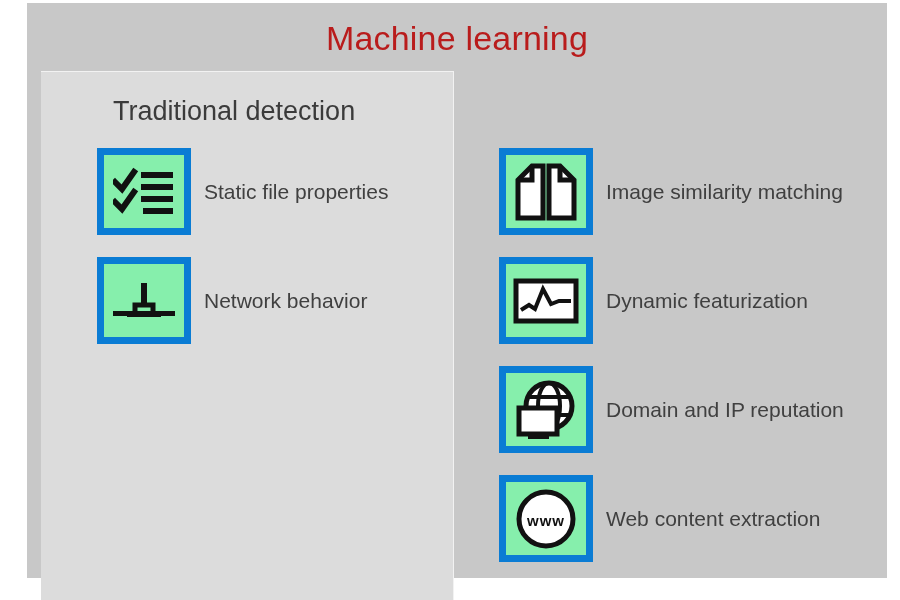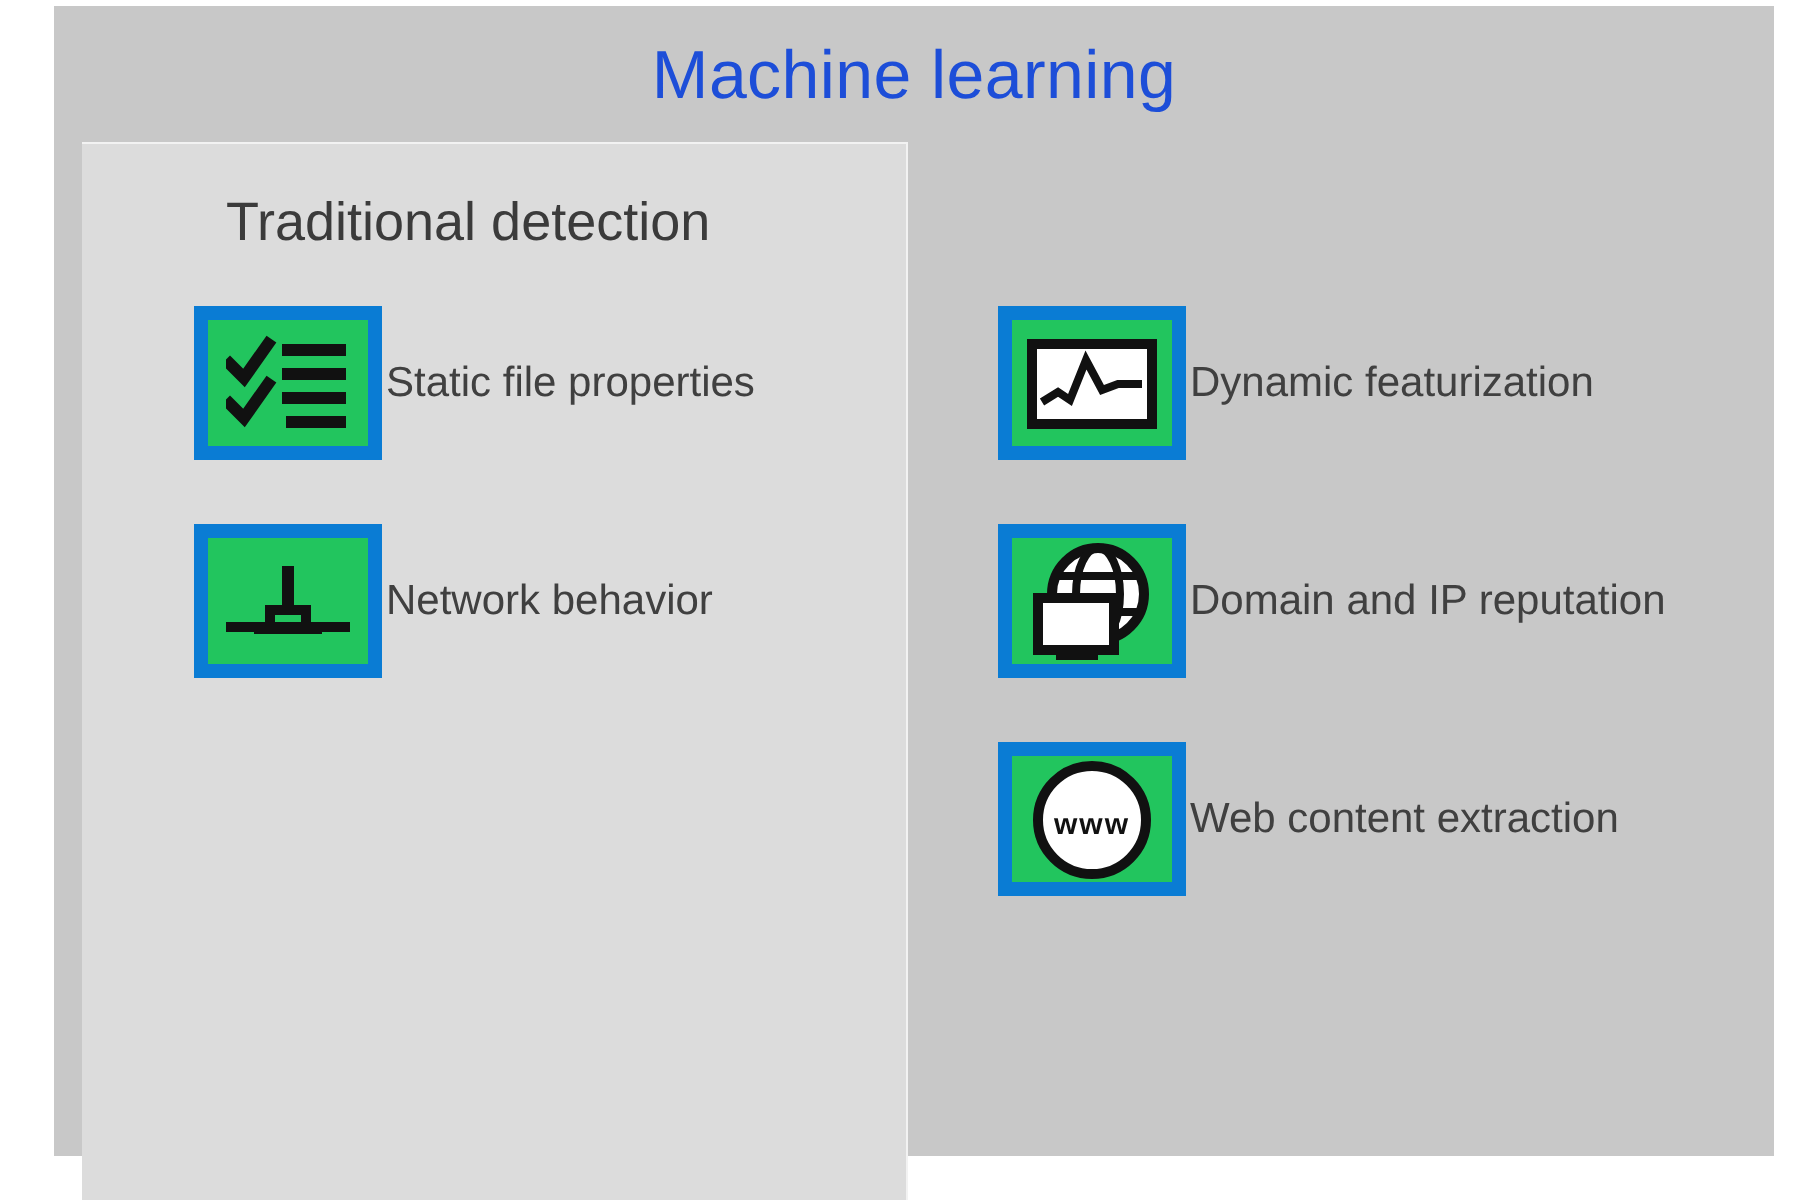--- a/index.html
+++ b/index.html
@@ -26,21 +26,21 @@
   }
 
   #ml-title {
     position: absolute;
     left: 0;
     top: 16px;
     width: 860px;
     text-align: center;
     font-size: 34px;
     font-weight: 300;
-    color: #1d4ed8;
+    color: #b91c1c;
     letter-spacing: 0.2px;
     white-space: nowrap;
   }
 
   
   #td-panel {
     position: absolute;
     left: 14px;
     top: 68px;
     width: 412px;
@@ -70,34 +70,34 @@
   .item {
     position: relative;
     height: 87px;
     margin-bottom: 22px;
     display: flex;
     align-items: center;
   }
 
   .tile {
     width: 94px;
-    height: 77px;
+    height: 87px;
     box-sizing: border-box;
     border: 7px solid #0a7cd4;
-    background: #22c55e;
+    background: #86efac;
     display: flex;
     align-items: center;
     justify-content: center;
     flex: 0 0 auto;
   }
 
   .tile svg { display: block; }
 
   .item-label {
-    margin-left: 2px;
+    margin-left: 13px;
     font-size: 21px;
     font-weight: 400;
     color: #404040;
     white-space: nowrap;
   }
 </style>
 </head>
 <body>
 
 <div id="ml-panel">
@@ -136,20 +136,31 @@
           <rect x="48" y="36" width="16" height="5" fill="#111"></rect>
         </svg>
       </div>
       <div class="item-label">Network behavior</div>
     </div>
 
   </div>
 
   <div class="col" id="col-right">
 
+    <div class="item">
+      <div class="tile">
+        <svg width="62" height="58" viewBox="0 0 62 58">
+          <path d="M17 3 H28 V55 H3 V17 Z" fill="#fff" stroke="#111" stroke-width="5" stroke-linejoin="miter"></path>
+          <path d="M17 3 V17 H3" fill="none" stroke="#111" stroke-width="5" stroke-linejoin="miter"></path>
+          <path d="M45 3 H34 V55 H59 V17 Z" fill="#fff" stroke="#111" stroke-width="5" stroke-linejoin="miter"></path>
+          <path d="M45 3 V17 H59" fill="none" stroke="#111" stroke-width="5" stroke-linejoin="miter"></path>
+        </svg>
+      </div>
+      <div class="item-label">Image similarity  matching</div>
+    </div>
 
     <div class="item">
       <div class="tile">
         <svg width="66" height="48" viewBox="0 0 66 48">
           <rect x="3" y="4" width="60" height="40" fill="#fff" stroke="#111" stroke-width="5"></rect>
           <path d="M8 33 L16 28 L22 32 L30 12 L38 27 L46 24 L58 24" fill="none" stroke="#111" stroke-width="4" stroke-linejoin="miter" stroke-linecap="butt"></path>
         </svg>
       </div>
       <div class="item-label">Dynamic featurization</div>
     </div>

